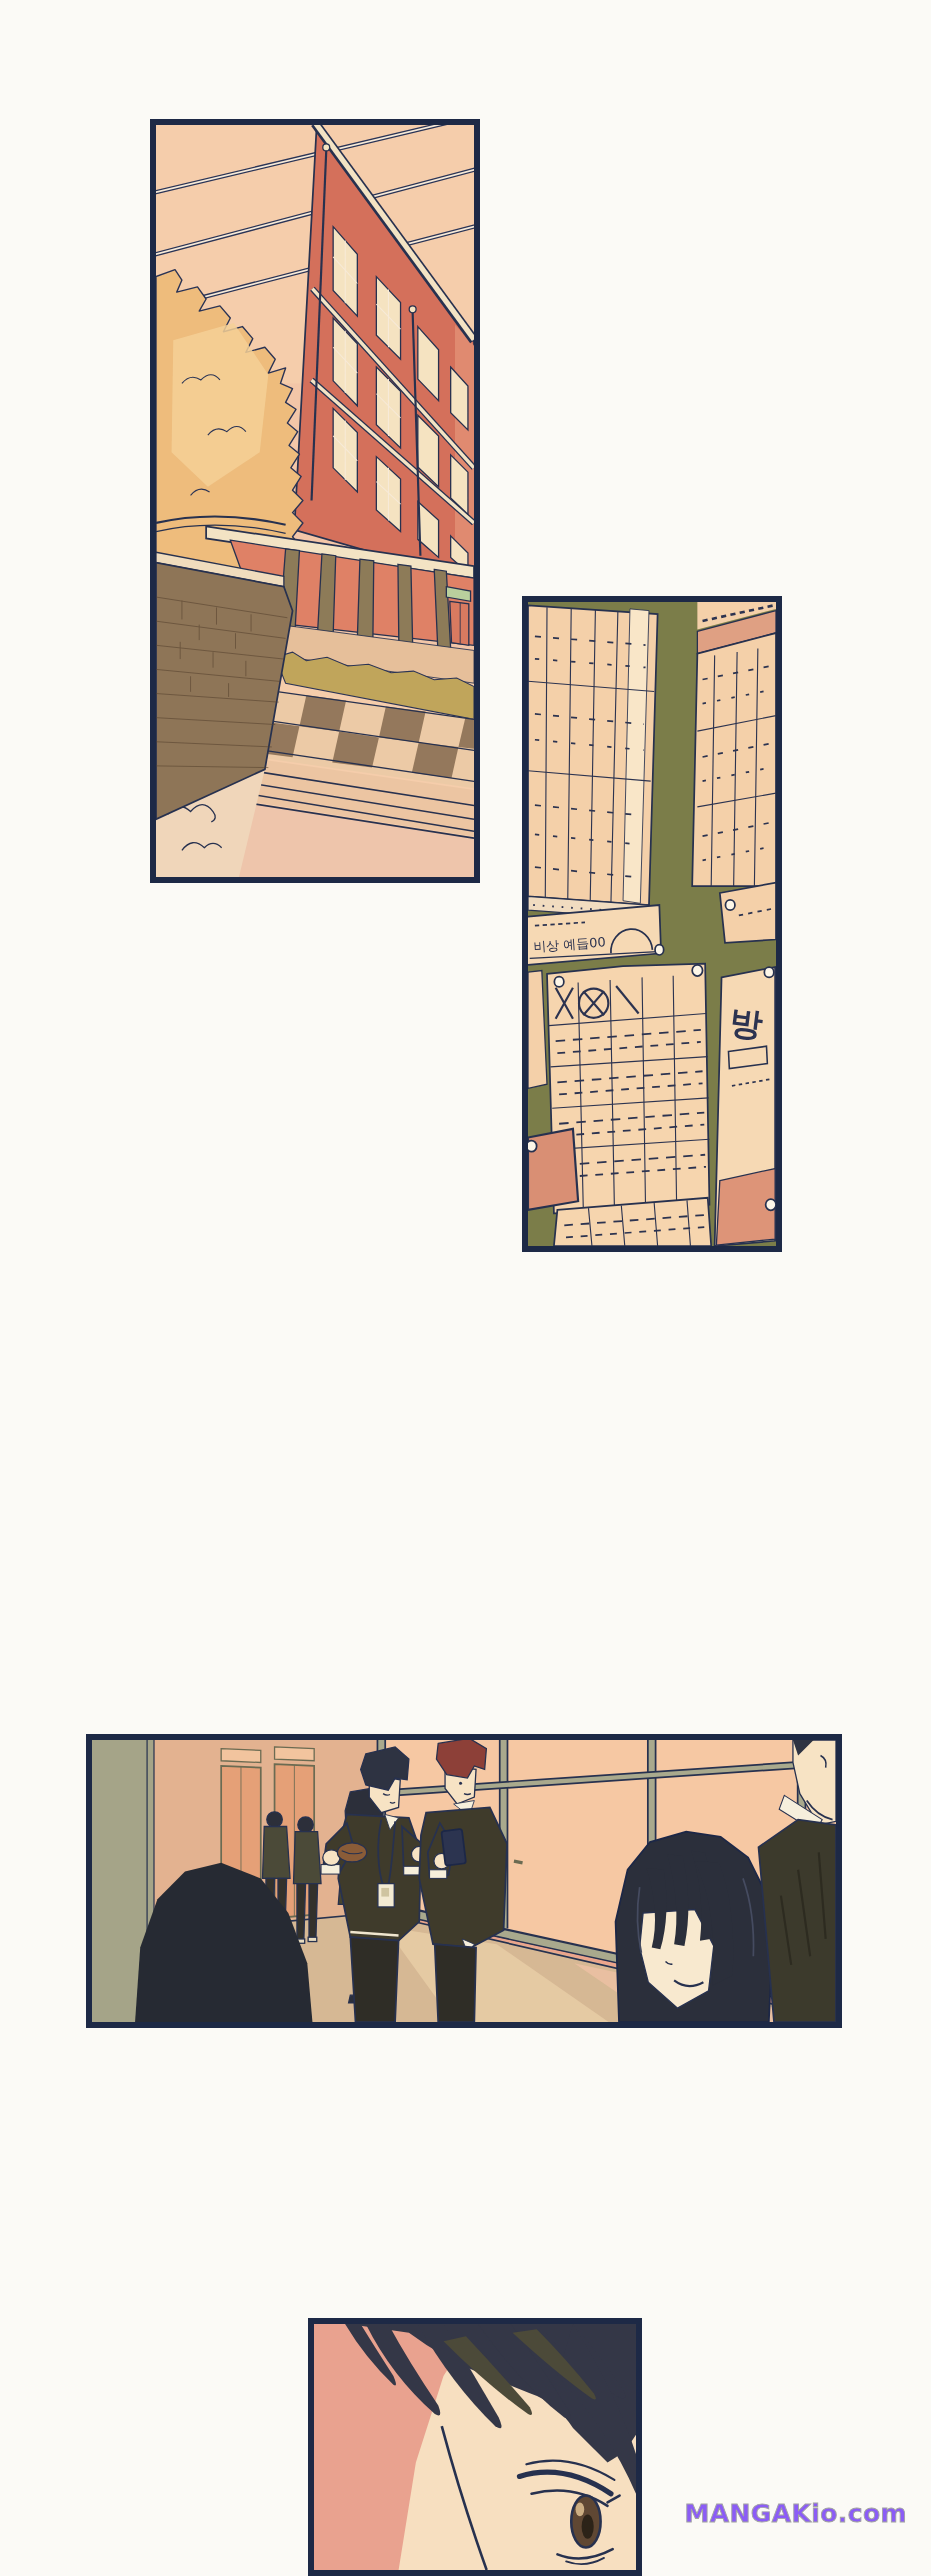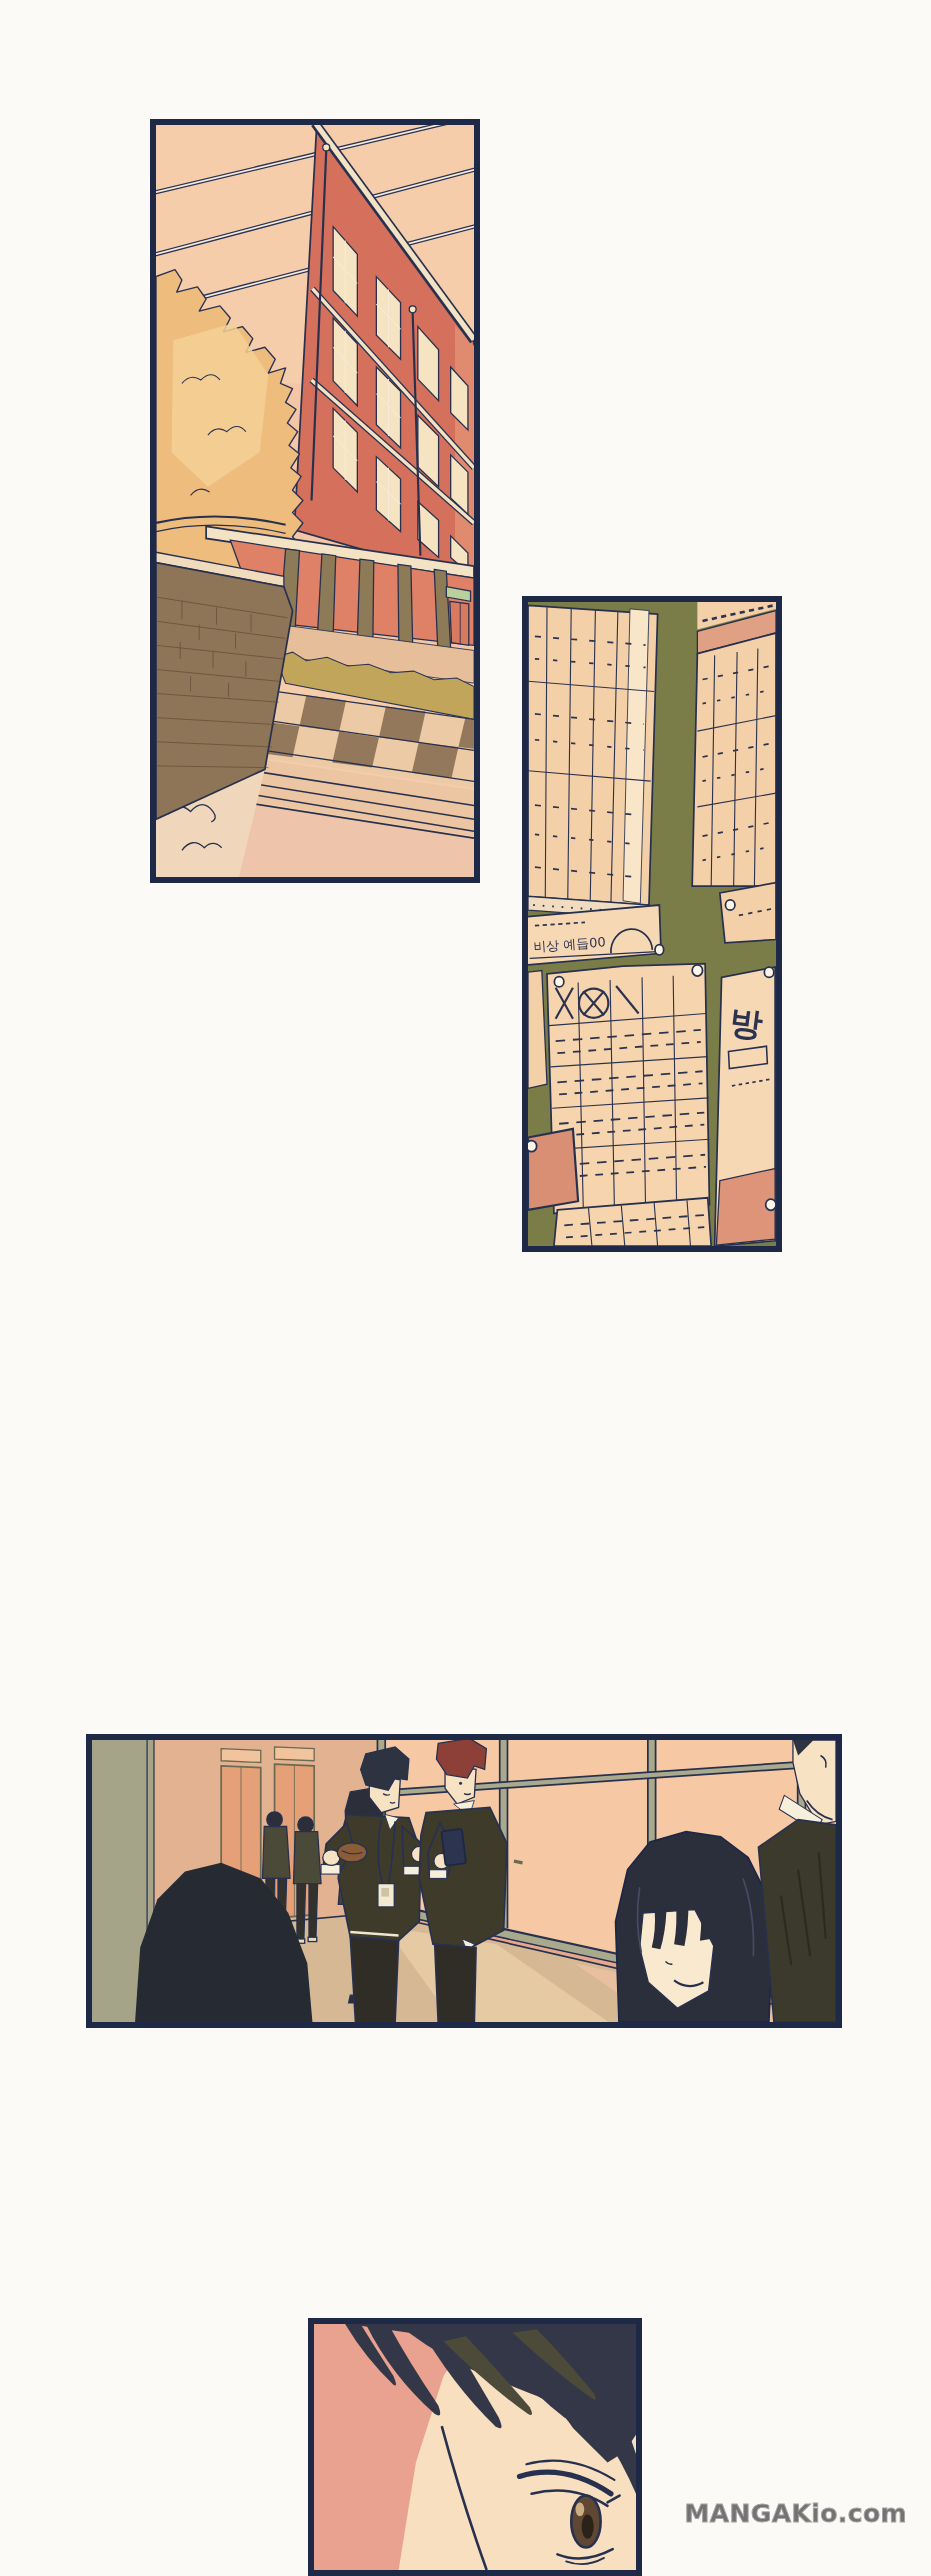--- a/index.html
+++ b/index.html
@@ -5,21 +5,21 @@
   html,body{margin:0;padding:0;}
   body{width:931px;height:2576px;background:#fbfaf6;font-family:"DejaVu Sans",sans-serif;}
   .page{position:relative;width:931px;height:2576px;overflow:hidden;}
   .panel{position:absolute;margin:0;border:6.9px solid #1d2946;box-sizing:border-box;background:#f5cdab;}
   .panel svg{display:block;width:100%;height:100%;}
   .p1{left:150px;top:119px;width:330px;height:764px;}
   .p2{left:522px;top:596px;width:260px;height:656px;background:#7b7d49;}
   .p3{left:86px;top:1734px;width:756px;height:294px;background:#e9c2a0;}
   .p4{left:308px;top:2318px;width:334px;height:258px;background:#f7dfc0;}
   .watermark{position:absolute;top:2499px;right:24px;font-size:25px;font-weight:bold;
-    color:#737373;-webkit-text-stroke:0.9px #a3a3a3;letter-spacing:0.4px;}
+    color:#8b5cf6;-webkit-text-stroke:0.9px #a3a3a3;letter-spacing:0.4px;}
   text.hangul{font-family:"DejaVu Sans",sans-serif;fill:#2c3350;}
 </style>
 </head>
 <body>
 
 <div class="page">
 
   <figure class="panel p1" aria-label="School building exterior with autumn tree, brick wall and checkered walkway">
   <svg viewBox="0 0 368 873" preserveAspectRatio="none" role="img">
     <g>

